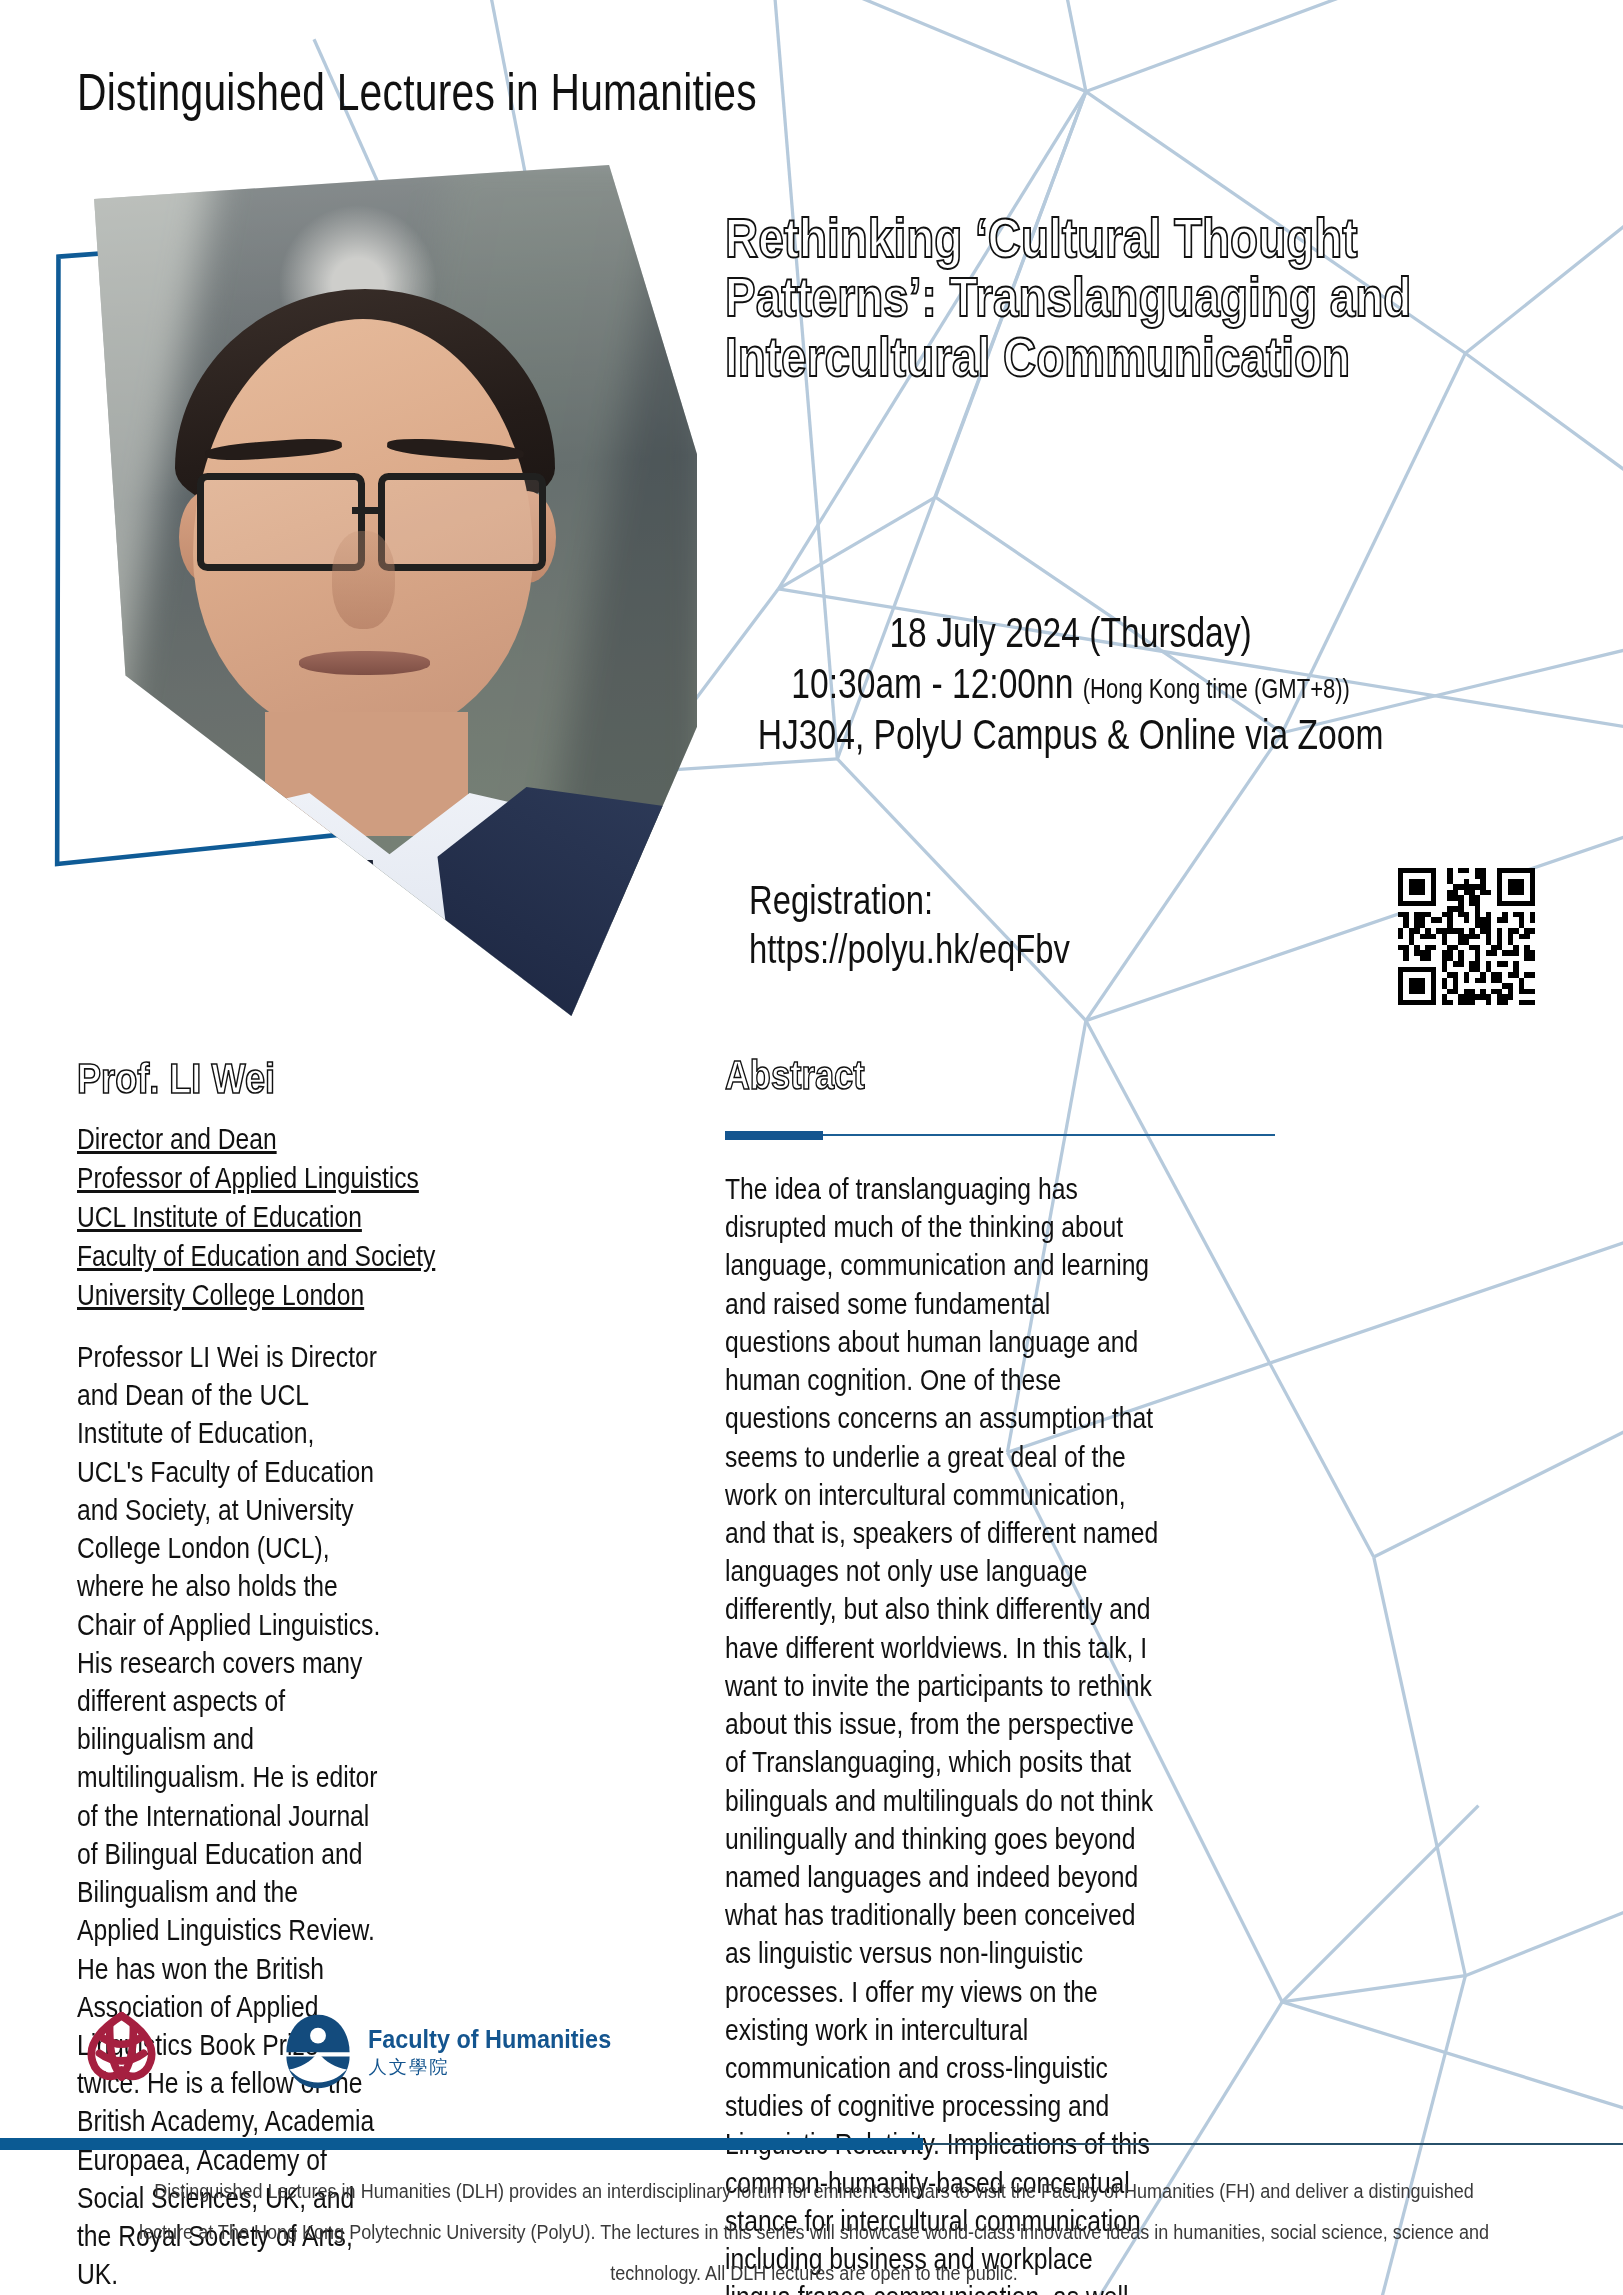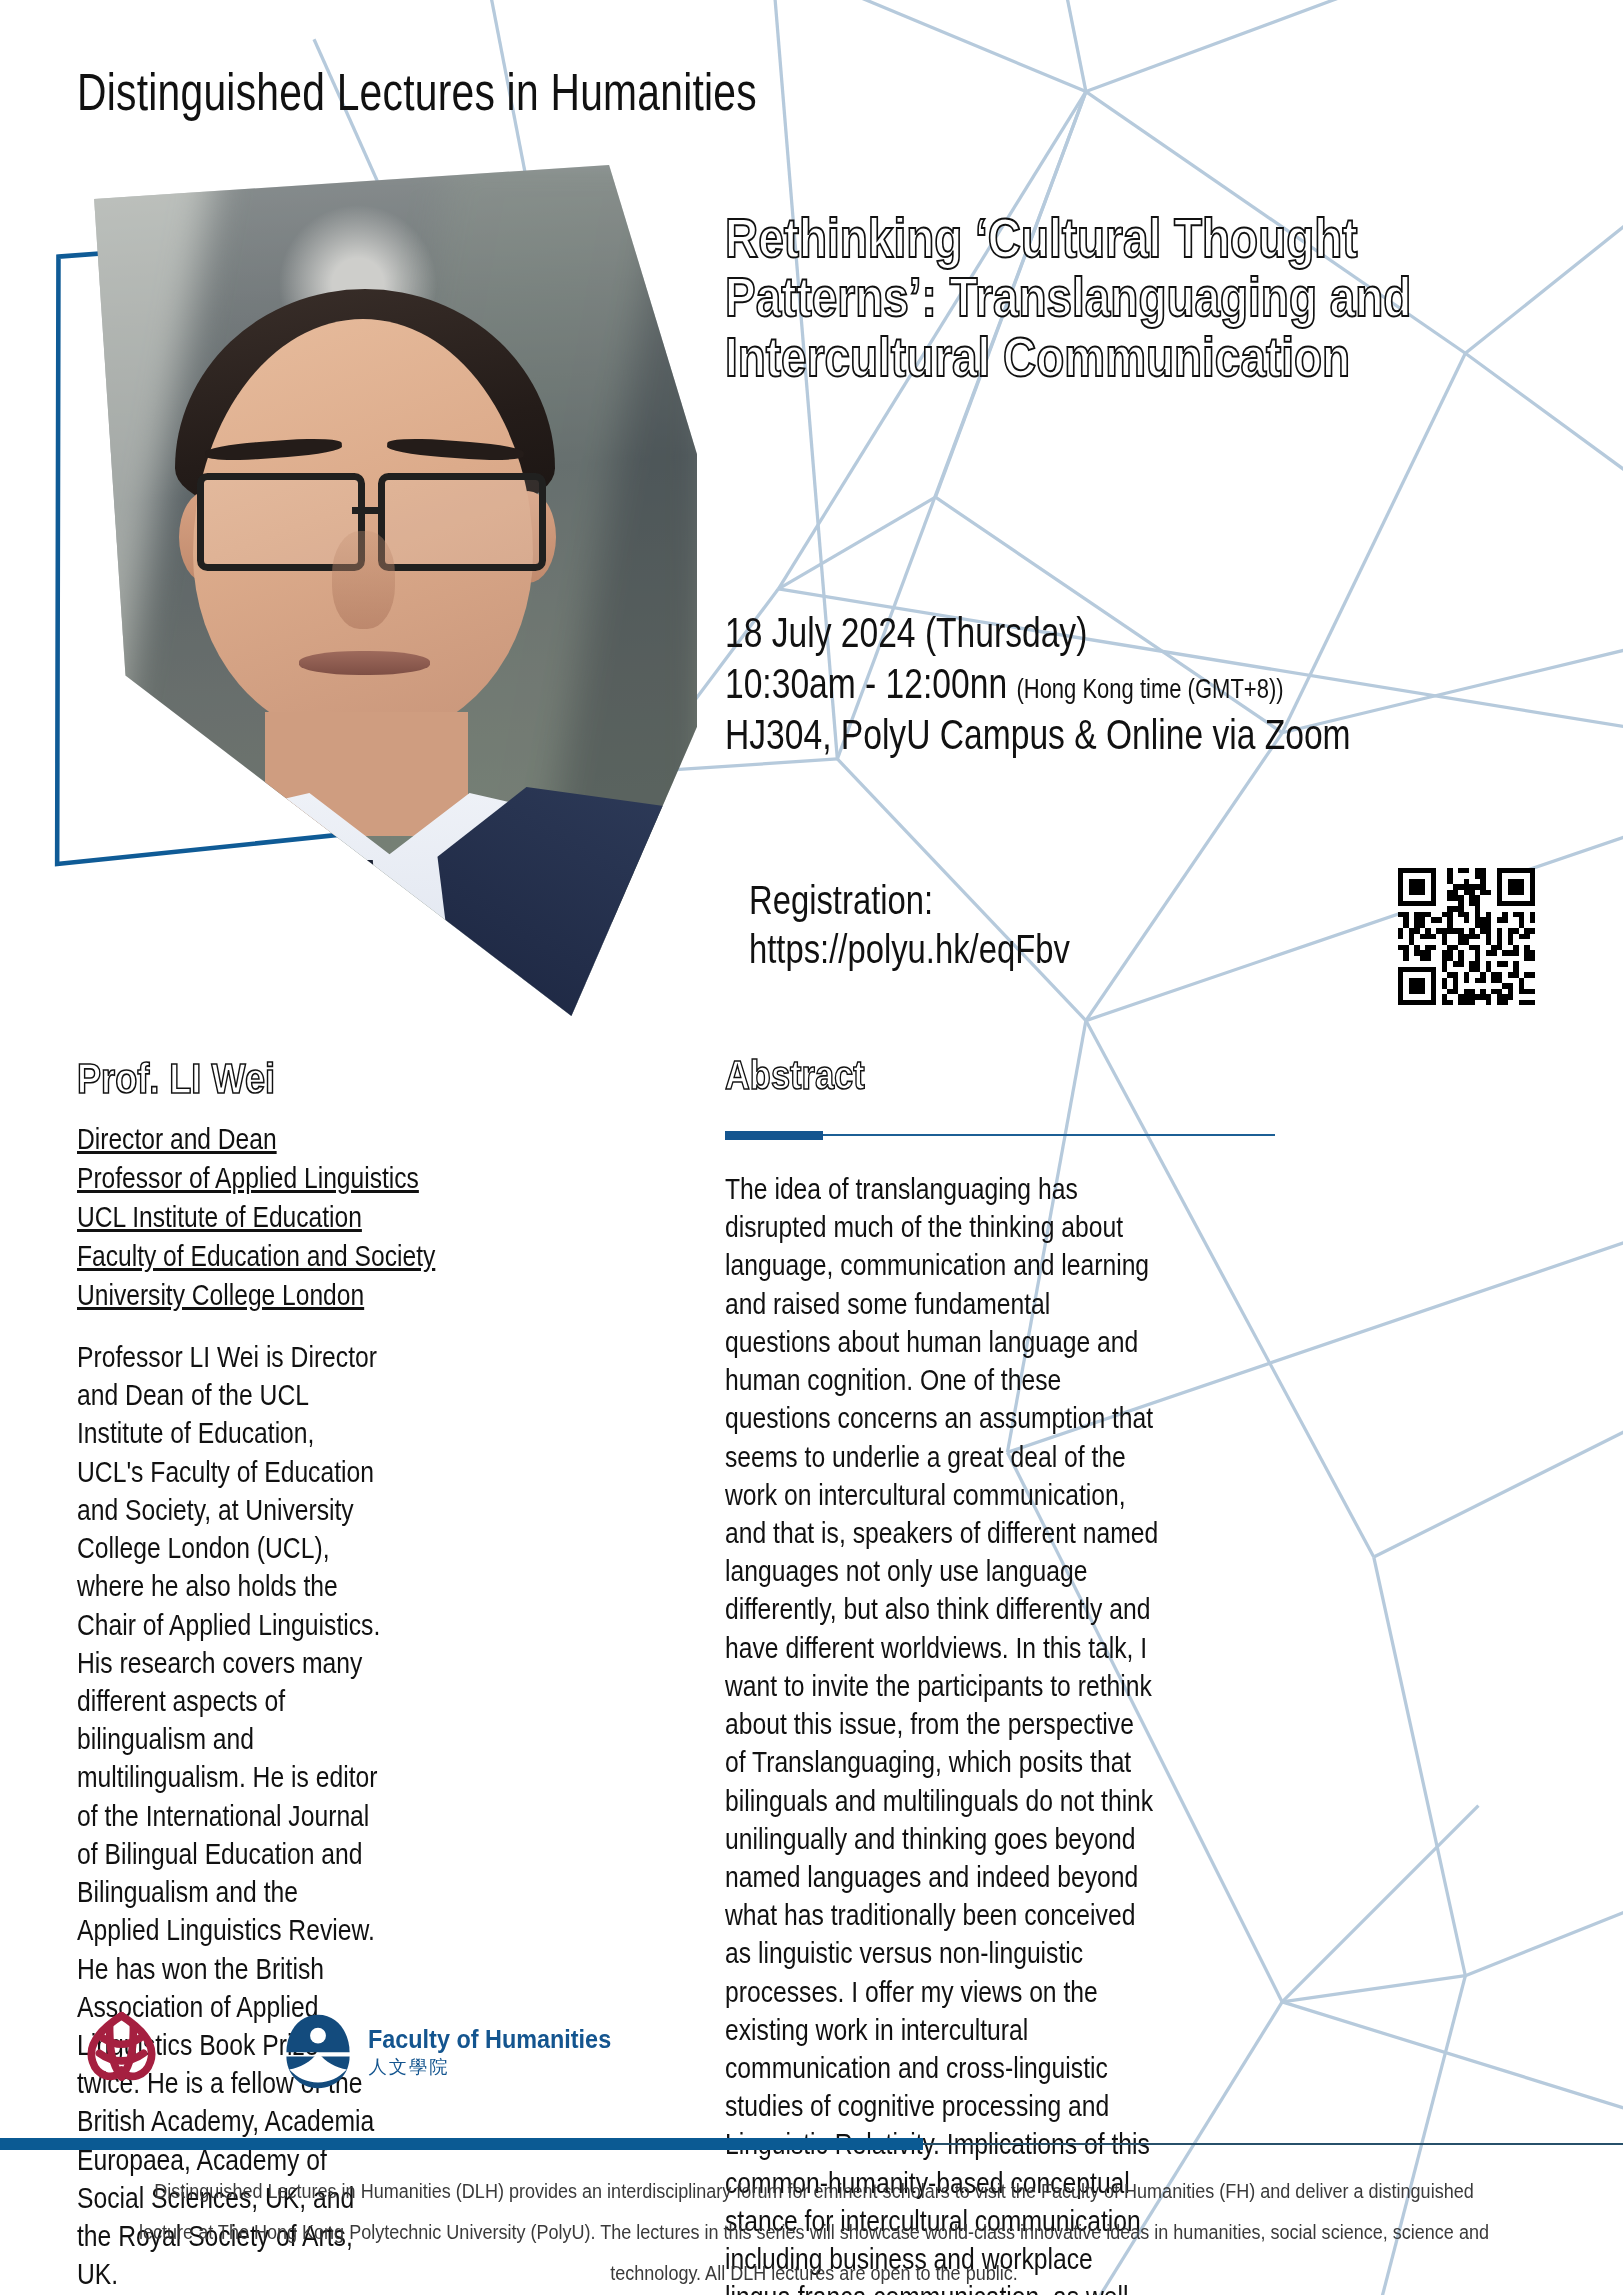--- a/index.html
+++ b/index.html
@@ -68,21 +68,21 @@
       background:linear-gradient(180deg,#1b2233,#11172a);
       clip-path:polygon(22% 0, 78% 0, 100% 100%, 0 100%);}
 
   
   #lecture-title{position:absolute;left:725px;top:208px;width:844px;z-index:6;
       font-size:56px;line-height:1.06;font-weight:700;letter-spacing:0px;
       color:#fff;-webkit-text-stroke:2px #111;
       transform:scaleX(.82);transform-origin:left top;}
 
   
-  #event-block{position:absolute;left:725px;top:607px;z-index:6;width:864px;}
+  #event-block{position:absolute;left:725px;top:607px;z-index:6;width:864px;text-align:center;}
   #event-block div{font-size:42px;line-height:1.22;white-space:nowrap;
       transform:scaleX(.80);transform-origin:left center;}
   #event-tz{font-size:27.5px;}
 
   
   #reg-block{position:absolute;left:749px;top:876px;z-index:6;}
   #reg-block div{font-size:41px;line-height:1.2;white-space:nowrap;
       transform:scaleX(.80);transform-origin:left center;}
   #qr{position:absolute;left:1398px;top:868px;width:137px;height:137px;z-index:6;}
 

